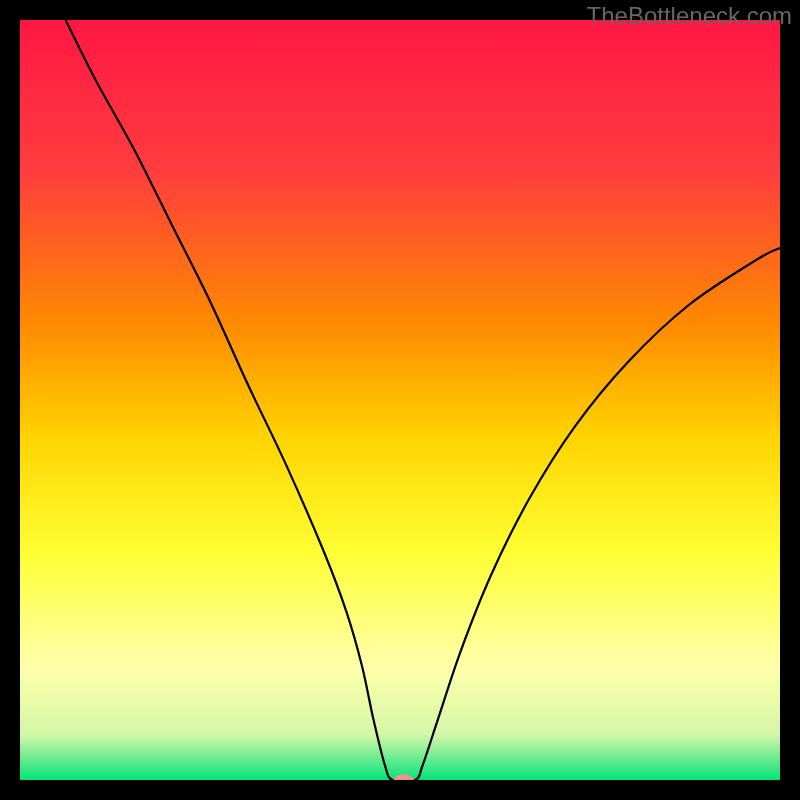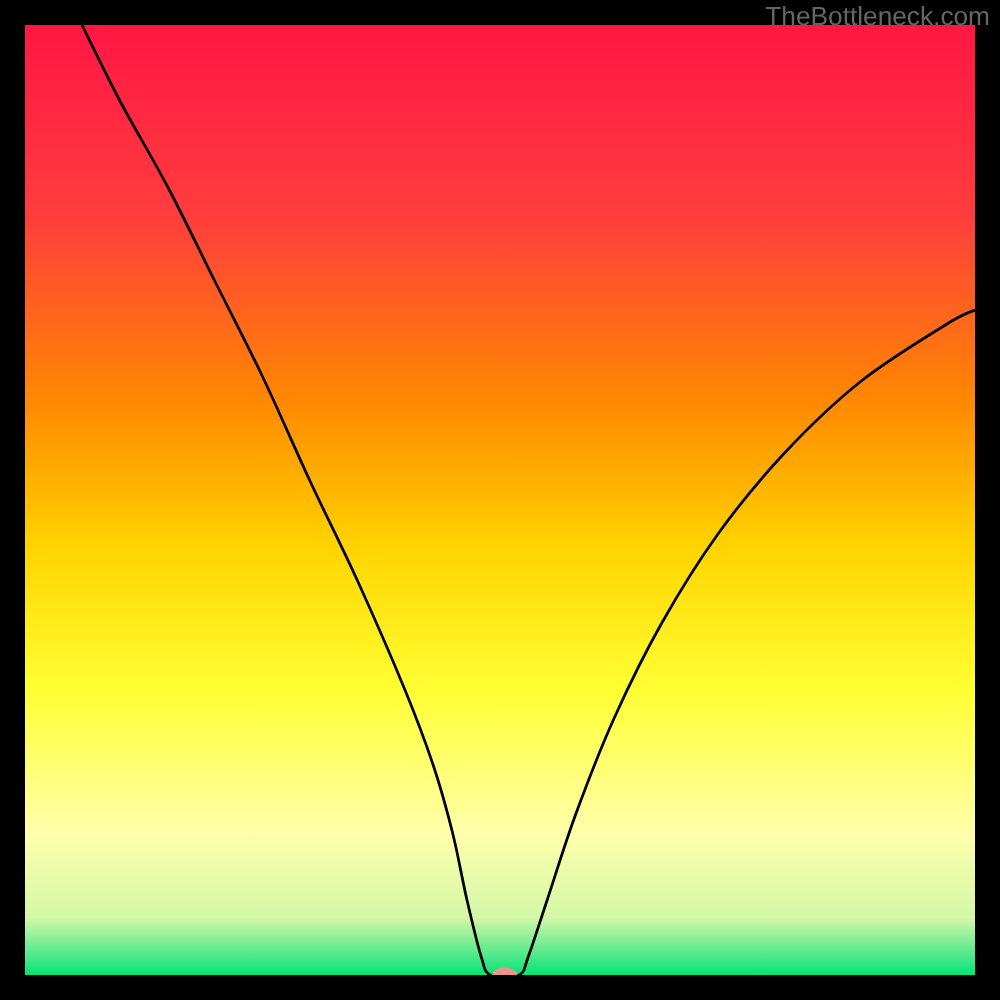--- a/index.html
+++ b/index.html
@@ -10,21 +10,21 @@
     background: #000;
     position: relative;
     overflow: hidden;
   }
   .attribution {
     position: absolute;
     top: 2px;
     right: 8px;
     color: #666;
     font-family: Arial, sans-serif;
-    font-size: 21px;
+    font-size: 24px;
     z-index: 10;
     margin-left: 41px;
   }
   .plot-area {
     position: absolute;
     left: 20px;
     top: 20px;
     width: 760px;
     height: 760px;
   }

